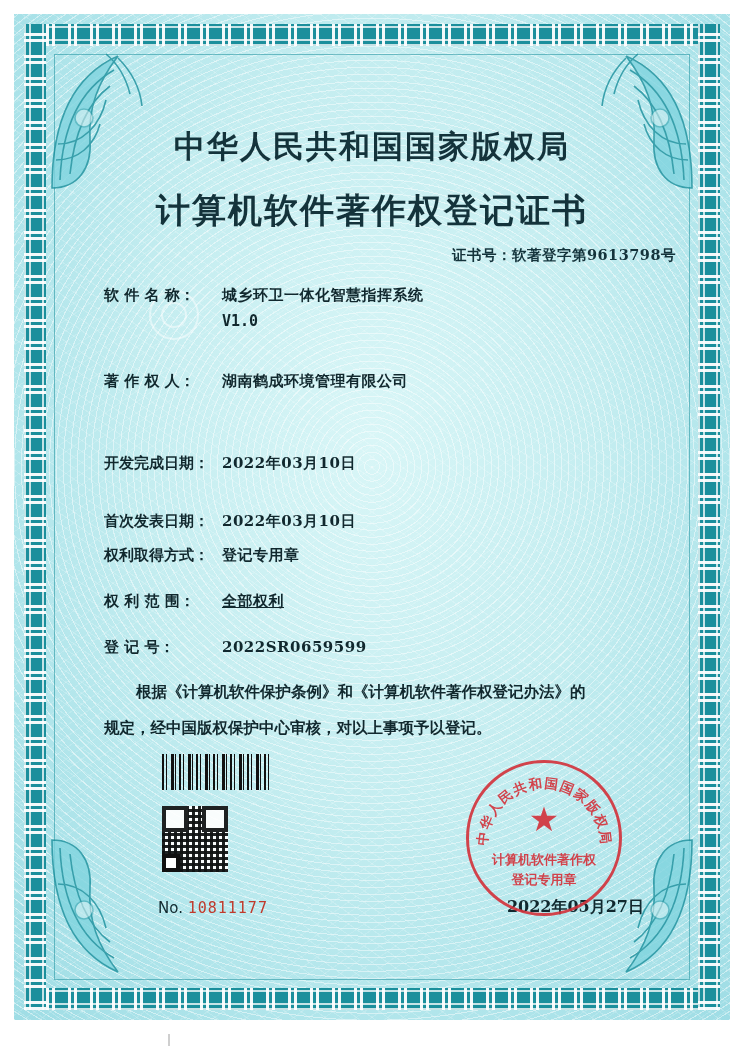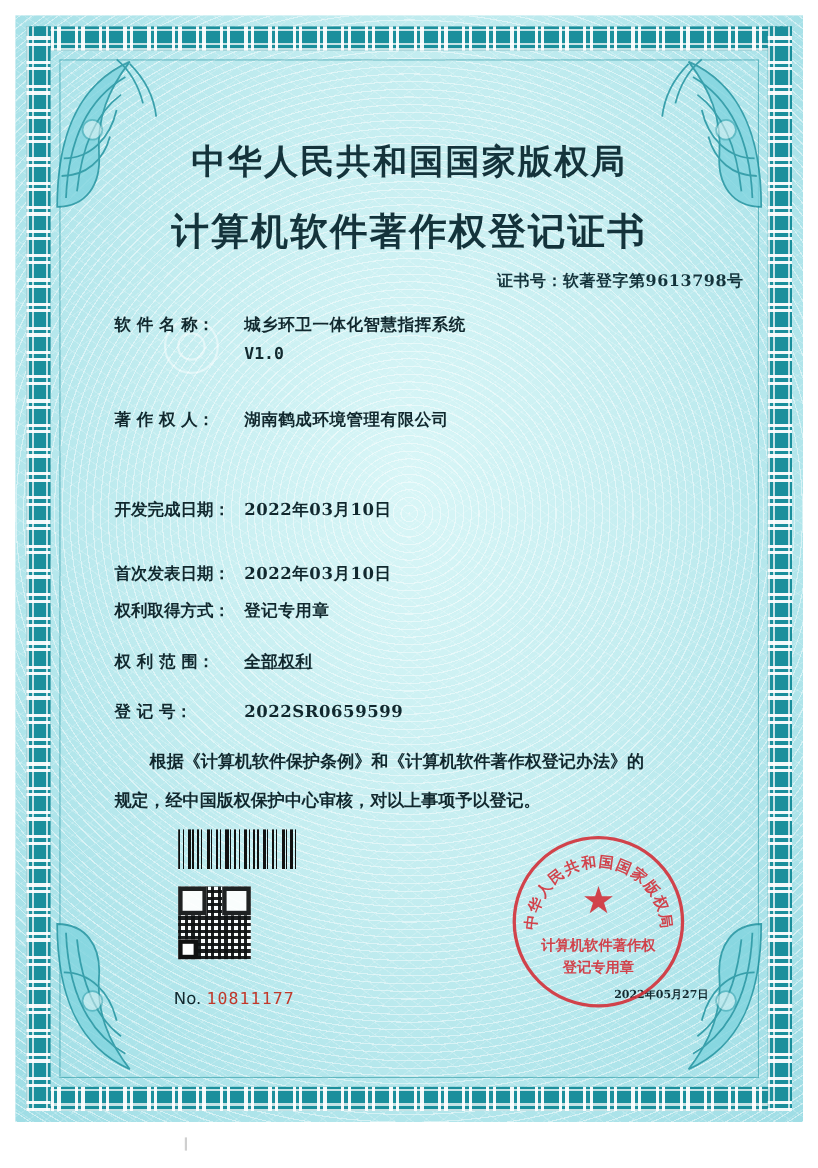--- a/index.html
+++ b/index.html
@@ -247,21 +247,21 @@
   .no-line .serial {
     color: #c0392b;
     font-family: "DejaVu Sans Mono", monospace;
     letter-spacing: 1px;
   }
 
   .date-line {
     position: absolute;
     right: 46px;
     top: 843px;
-    font-size: 10px;
+    font-size: 16px;
     font-weight: bold;
     color: #11282e;
     font-family: "DejaVu Serif", serif;
   }
 
   
   .seal {
     position: absolute;
     left: 412px;
     top: 706px;

